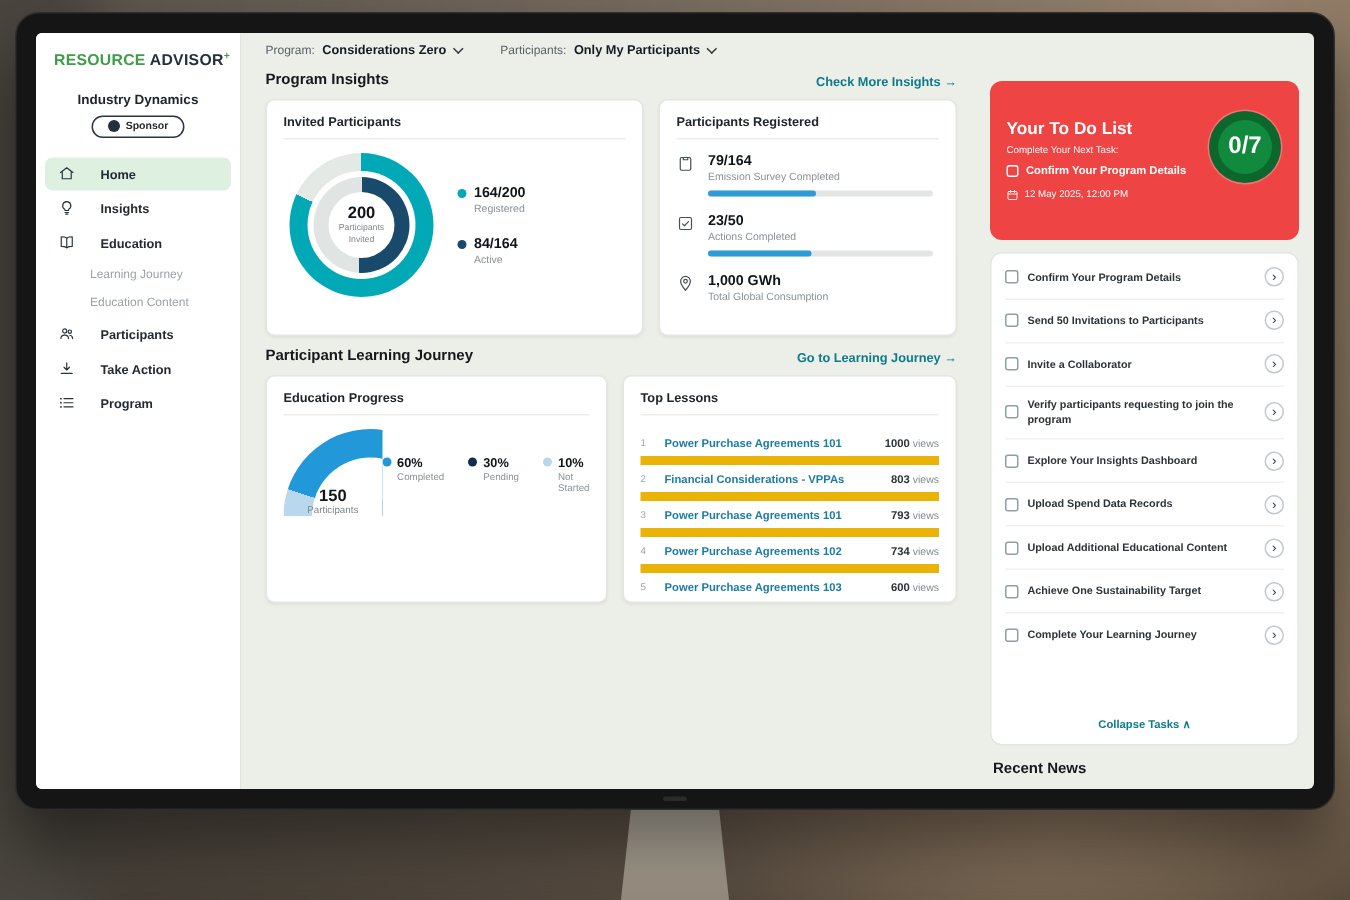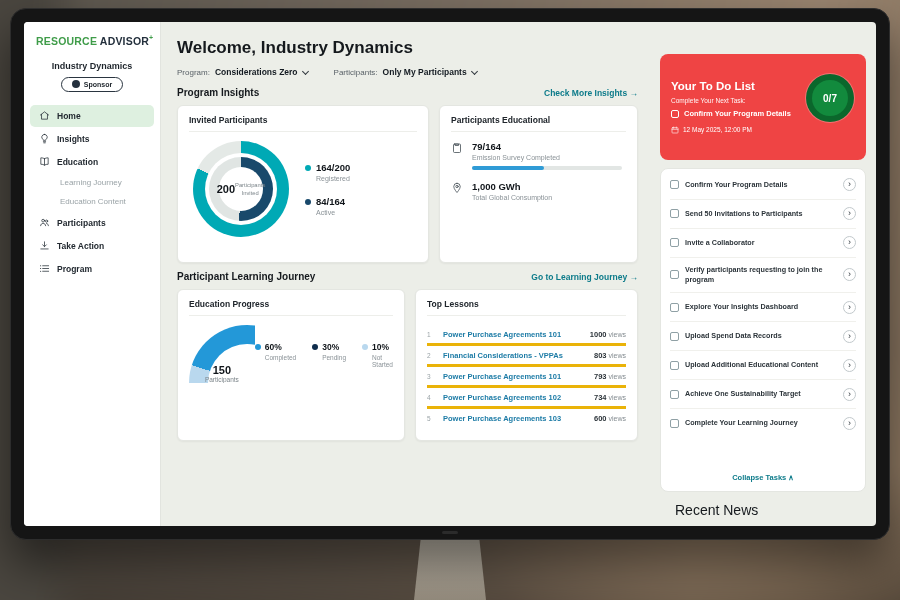--- a/index.html
+++ b/index.html
@@ -26,21 +26,21 @@
   .screen { width:100%; height:100%; background:#eceee8; border-radius:4px; overflow:hidden; display:flex; }
 
   
   .sidebar { width:137px; flex-shrink:0; background:#fff; border-right:1px solid #e2e4df; display:flex; flex-direction:column; }
   .logo { padding:12px 12px 2px; font-size:10.5px; font-weight:bold; letter-spacing:0.2px; white-space:nowrap; }
   .logo .p1 { color:#3f9c49; } .logo .p2 { color:#24303d; } .logo .plus { color:#3f9c49; font-size:7px; vertical-align:super; }
   .org { text-align:center; font-size:9px; font-weight:bold; color:#1d242b; margin-top:12px; }
   .sponsor { margin:6px auto 8px; border:1px solid #2a3540; border-radius:11px; padding:2.5px 10px; font-size:7px; font-weight:bold; color:#1d242b; display:flex; align-items:center; gap:4px; width:max-content; background:#fff; }
   .sponsor .sdot { width:8px; height:8px; border-radius:50%; background:#24303d; }
   .nav { flex:1; padding:4px 0 8px; }
-  .nav-item { display:flex; align-items:center; gap:7px; padding:5.5px 9px; margin:1px 6px; border-radius:5px; font-size:8.5px; font-weight:bold; color:#232a31; }
+  .nav-item { display:flex; align-items:center; gap:17px; padding:5.5px 9px; margin:1px 6px; border-radius:5px; font-size:8.5px; font-weight:bold; color:#232a31; }
   .nav-item.active { background:#def0e0; }
   .nav-item.sub { padding:4.5px 9px 4.5px 30px; font-weight:normal; color:#9aa3a7; font-size:8px; }
   .nav-item svg { width:11px; height:11px; stroke:#2a333b; fill:none; stroke-width:1.7; stroke-linecap:round; stroke-linejoin:round; flex-shrink:0; }
 
   
   .main { flex:1; min-width:0; padding:6px 12px 0 16px; }
   .welcome { font-size:17px; font-weight:bold; color:#15191d; margin:10px 0 9px; }
   .filters { display:flex; gap:26px; align-items:center; font-size:8px; color:#5a6268; margin-bottom:10px; }
   .filter { display:flex; align-items:center; gap:5px; }
   .filter b { color:#141b22; font-size:8.5px; }
@@ -52,21 +52,21 @@
   .card { background:#fff; border:1px solid #e4e6e1; border-radius:6px; padding:9px 11px; box-shadow:0 1px 2px rgba(0,0,0,0.05); }
   .card-title { font-size:8.5px; font-weight:bold; color:#20262c; padding-bottom:6px; border-bottom:1px solid #edeeea; margin-bottom:9px; }
 
   .card-invited { width:252px; height:158px; }
   .inv-body { display:flex; align-items:center; gap:16px; padding-left:4px; }
   .donut { width:96px; height:96px; position:relative; flex-shrink:0; }
   .ring1 { position:absolute; inset:0; border-radius:50%; background:conic-gradient(#00a9b5 0 82%, #e4e9e6 82% 100%); }
   .ring1h { position:absolute; inset:12px; border-radius:50%; background:#fff; }
   .ring2 { position:absolute; inset:16px; border-radius:50%; background:conic-gradient(#19496b 0 51%, #e0e5e3 51% 100%); }
   .ring2h { position:absolute; inset:26px; border-radius:50%; background:#fff; }
-  .donut-center { position:absolute; inset:0; display:flex; align-items:center; justify-content:center; text-align:center; }
+  .donut-center { position:absolute; inset:0; display:flex; flex-direction:column; align-items:center; justify-content:center; text-align:center; }
   .donut-val { font-size:11px; font-weight:bold; color:#10151a; }
   .donut-lab { font-size:5.8px; color:#7c858a; line-height:1.25; white-space:pre-line; margin-top:1px; }
   .dlegend { display:flex; flex-direction:column; gap:14px; }
   .dleg-val { font-size:9.5px; font-weight:bold; color:#10151a; display:flex; align-items:center; gap:5px; }
   .dot { width:6px; height:6px; border-radius:50%; display:inline-block; flex-shrink:0; }
   .dleg-sub { font-size:7px; color:#8a9297; margin:2px 0 0 11px; }
 
   .card-info { flex:1; height:158px; }
   .stat { display:flex; gap:9px; margin-bottom:11px; }
   .stat svg { width:12px; height:12px; stroke:#454f56; fill:none; stroke-width:1.6; stroke-linecap:round; stroke-linejoin:round; margin-top:1px; flex-shrink:0; }
@@ -82,47 +82,47 @@
     background:conic-gradient(from 270deg, #b9d8ee 0 5%, #2398d8 5% 35%, #0f2d4c 35% 50%, transparent 50%); }
   .gauge-hole { position:absolute; left:19px; top:19px; width:78px; height:78px; border-radius:50%; background:#fff; }
   .gauge-center { position:absolute; left:0; right:0; bottom:0; text-align:center; }
   .gauge-val { font-size:11px; font-weight:bold; color:#10151a; }
   .gauge-lab { font-size:6.5px; color:#7c858a; }
   .gleg { display:flex; gap:16px; margin-top:1px; }
   .gleg-val { font-size:8.5px; font-weight:bold; color:#10151a; display:flex; align-items:center; gap:4px; }
   .gleg-sub { font-size:6.5px; color:#8a9297; margin:2px 0 0 10px; }
 
   .card-lessons { flex:1; height:152px; padding-top:9px; }
-  .lesson { display:flex; align-items:center; gap:7px; padding:4.5px 0; border-bottom:3px solid #eab308; }
+  .lesson { display:flex; align-items:center; gap:7px; padding:4.5px 0; border-bottom:6px solid #eab308; }
   .lesson:last-child { border-bottom:none; }
   .rank { color:#9aa3a7; font-size:6.5px; width:9px; flex-shrink:0; }
   .ltitle { flex:1; font-size:7.5px; font-weight:bold; color:#1c7ba6; }
   .views { font-size:7px; color:#848c91; white-space:nowrap; }
   .vnum { color:#2c343a; font-weight:bold; font-size:7.5px; }
 
   
   .rightpanel { width:226px; flex-shrink:0; padding:12px 10px 8px; display:flex; flex-direction:column; min-height:0; }
   .todo-card { background:#ef4444; border-radius:8px; padding:26px 11px; color:#fff; position:relative; flex-shrink:0; min-height:104px;margin-top:20px; }
   .todo-title { font-size:11.5px; font-weight:bold; }
   .todo-sub { font-size:6.5px; margin-top:5px; opacity:0.95; }
   .todo-task { display:flex; gap:5px; margin-top:5px; font-size:7.5px; font-weight:bold; width:128px; line-height:1.3; }
   .todo-check { width:8px; height:8px; border:1px solid #fff; border-radius:2px; flex-shrink:0; margin-top:1px; }
   .todo-date { display:flex; gap:4px; align-items:center; font-size:6.5px; margin-top:7px; }
   .todo-date svg { width:8px; height:8px; stroke:#fff; fill:none; stroke-width:1.8; stroke-linecap:round; }
   .todo-ring { position:absolute; right:12px; top:20px; width:48px; height:48px; border-radius:50%;
     background:#0b672c; display:flex; align-items:center; justify-content:center; box-shadow:0 0 0 1px rgba(255,255,255,0.25); }
-  .todo-ring-in { width:36px; height:36px; border-radius:50%; background:#128a3d; display:flex; align-items:center; justify-content:center; font-size:10px; font-weight:bold; }
+  .todo-ring-in { width:36px; height:36px; border-radius:50%; background:#128a3d; display:flex; align-items:center; justify-content:center; font-size:16px; font-weight:bold; }
 
   .tasks-card { background:#fff; border:1px solid #e4e6e1; border-radius:8px; margin-top:8px; padding:2px 9px; flex:1; display:flex; flex-direction:column; min-height:0; }
   .task { display:flex; align-items:center; gap:6px; padding:7.5px 0; border-bottom:1px solid #f0f0ec; }
   .task .box { width:9px; height:9px; border:1.2px solid #8fa0a5; border-radius:2px; flex-shrink:0; }
   .task .tlabel { flex:1; font-size:7.2px; font-weight:bold; color:#2c343a; line-height:1.35; }
   .task .go { width:13px; height:13px; border:1px solid #c2c9cc; border-radius:50%; display:flex; align-items:center; justify-content:center; font-size:9px; color:#2c343a; flex-shrink:0; padding-bottom:1px; }
   .collapse { margin-top:auto; text-align:center; font-size:7.5px; font-weight:bold; color:#0d7b8a; padding:9px 0 7px; }
-  .recent { margin-top:8px; font-size:14px; font-weight:normal; color:#15191d; padding:2px 2px 0;margin-left:13px; }
+  .recent { margin-top:8px; font-size:10px; font-weight:bold; color:#15191d; padding:2px 2px 0; }
 </style>
 </head>
 <body>
 
 <div class="bg"></div>
 <div class="stand"></div>
 
 <div class="monitor">
   <div class="screen">
 
@@ -184,21 +184,20 @@
           <svg viewBox="0 0 24 24">
               <path d="M8 6h13M8 12h13M8 18h13"></path>
               <path d="M3.5 6h.01M3.5 12h.01M3.5 18h.01" stroke-width="2.6"></path>
             </svg>
           <span>Program</span>
         </div>
       </div>
     </div>
 
     <div class="main">
-      <div class="welcome">Welcome, Industry Dynamics</div>
 
       <div class="filters">
         <div class="filter">
           <span>Program:</span>
           <b>Considerations Zero</b>
           <span class="chev"></span>
         </div>
         <div class="filter">
           <span>Participants:</span>
           <b>Only My Participants</b>
@@ -239,36 +238,49 @@
                     <span class="dot" style="background:#19496b"></span>
                     <span>84/164</span>
                   </div>
                 <div class="dleg-sub">Active</div>
               </div>
             </div>
           </div>
         </div>
 
         <div class="card card-info">
-          <div class="card-title">Participants Educational</div>
+          <div class="card-title">Participants Registered</div>
           <div class="stat">
             <svg viewBox="0 0 24 24">
                 <rect x="5" y="4" width="14" height="17" rx="2"></rect>
                 <path d="M9 4h6v3H9z"></path>
               </svg>
             <div>
               <div class="stat-val">79/164</div>
               <div class="stat-lab">Emission Survey Completed</div>
               <div class="bar">
                   <div class="bar-fill" style="width:48%"></div>
                 </div>
             </div>
           </div>
           <div class="stat">
             <svg viewBox="0 0 24 24">
+                <rect x="4" y="4" width="16" height="16" rx="2"></rect>
+                <path d="M8 12.5l2.5 2.5 5.5-5.5"></path>
+              </svg>
+            <div>
+              <div class="stat-val">23/50</div>
+              <div class="stat-lab">Actions Completed</div>
+              <div class="bar">
+                  <div class="bar-fill" style="width:46%"></div>
+                </div>
+            </div>
+          </div>
+          <div class="stat">
+            <svg viewBox="0 0 24 24">
                 <path d="M12 2.5a6.5 6.5 0 0 1 6.5 6.5c0 4.7-6.5 12-6.5 12S5.5 13.7 5.5 9A6.5 6.5 0 0 1 12 2.5z"></path>
                 <circle cx="12" cy="9" r="2.4"></circle>
               </svg>
             <div>
               <div class="stat-val">1,000 GWh</div>
               <div class="stat-lab">Total Global Consumption</div>
             </div>
           </div>
         </div>
       </div>

